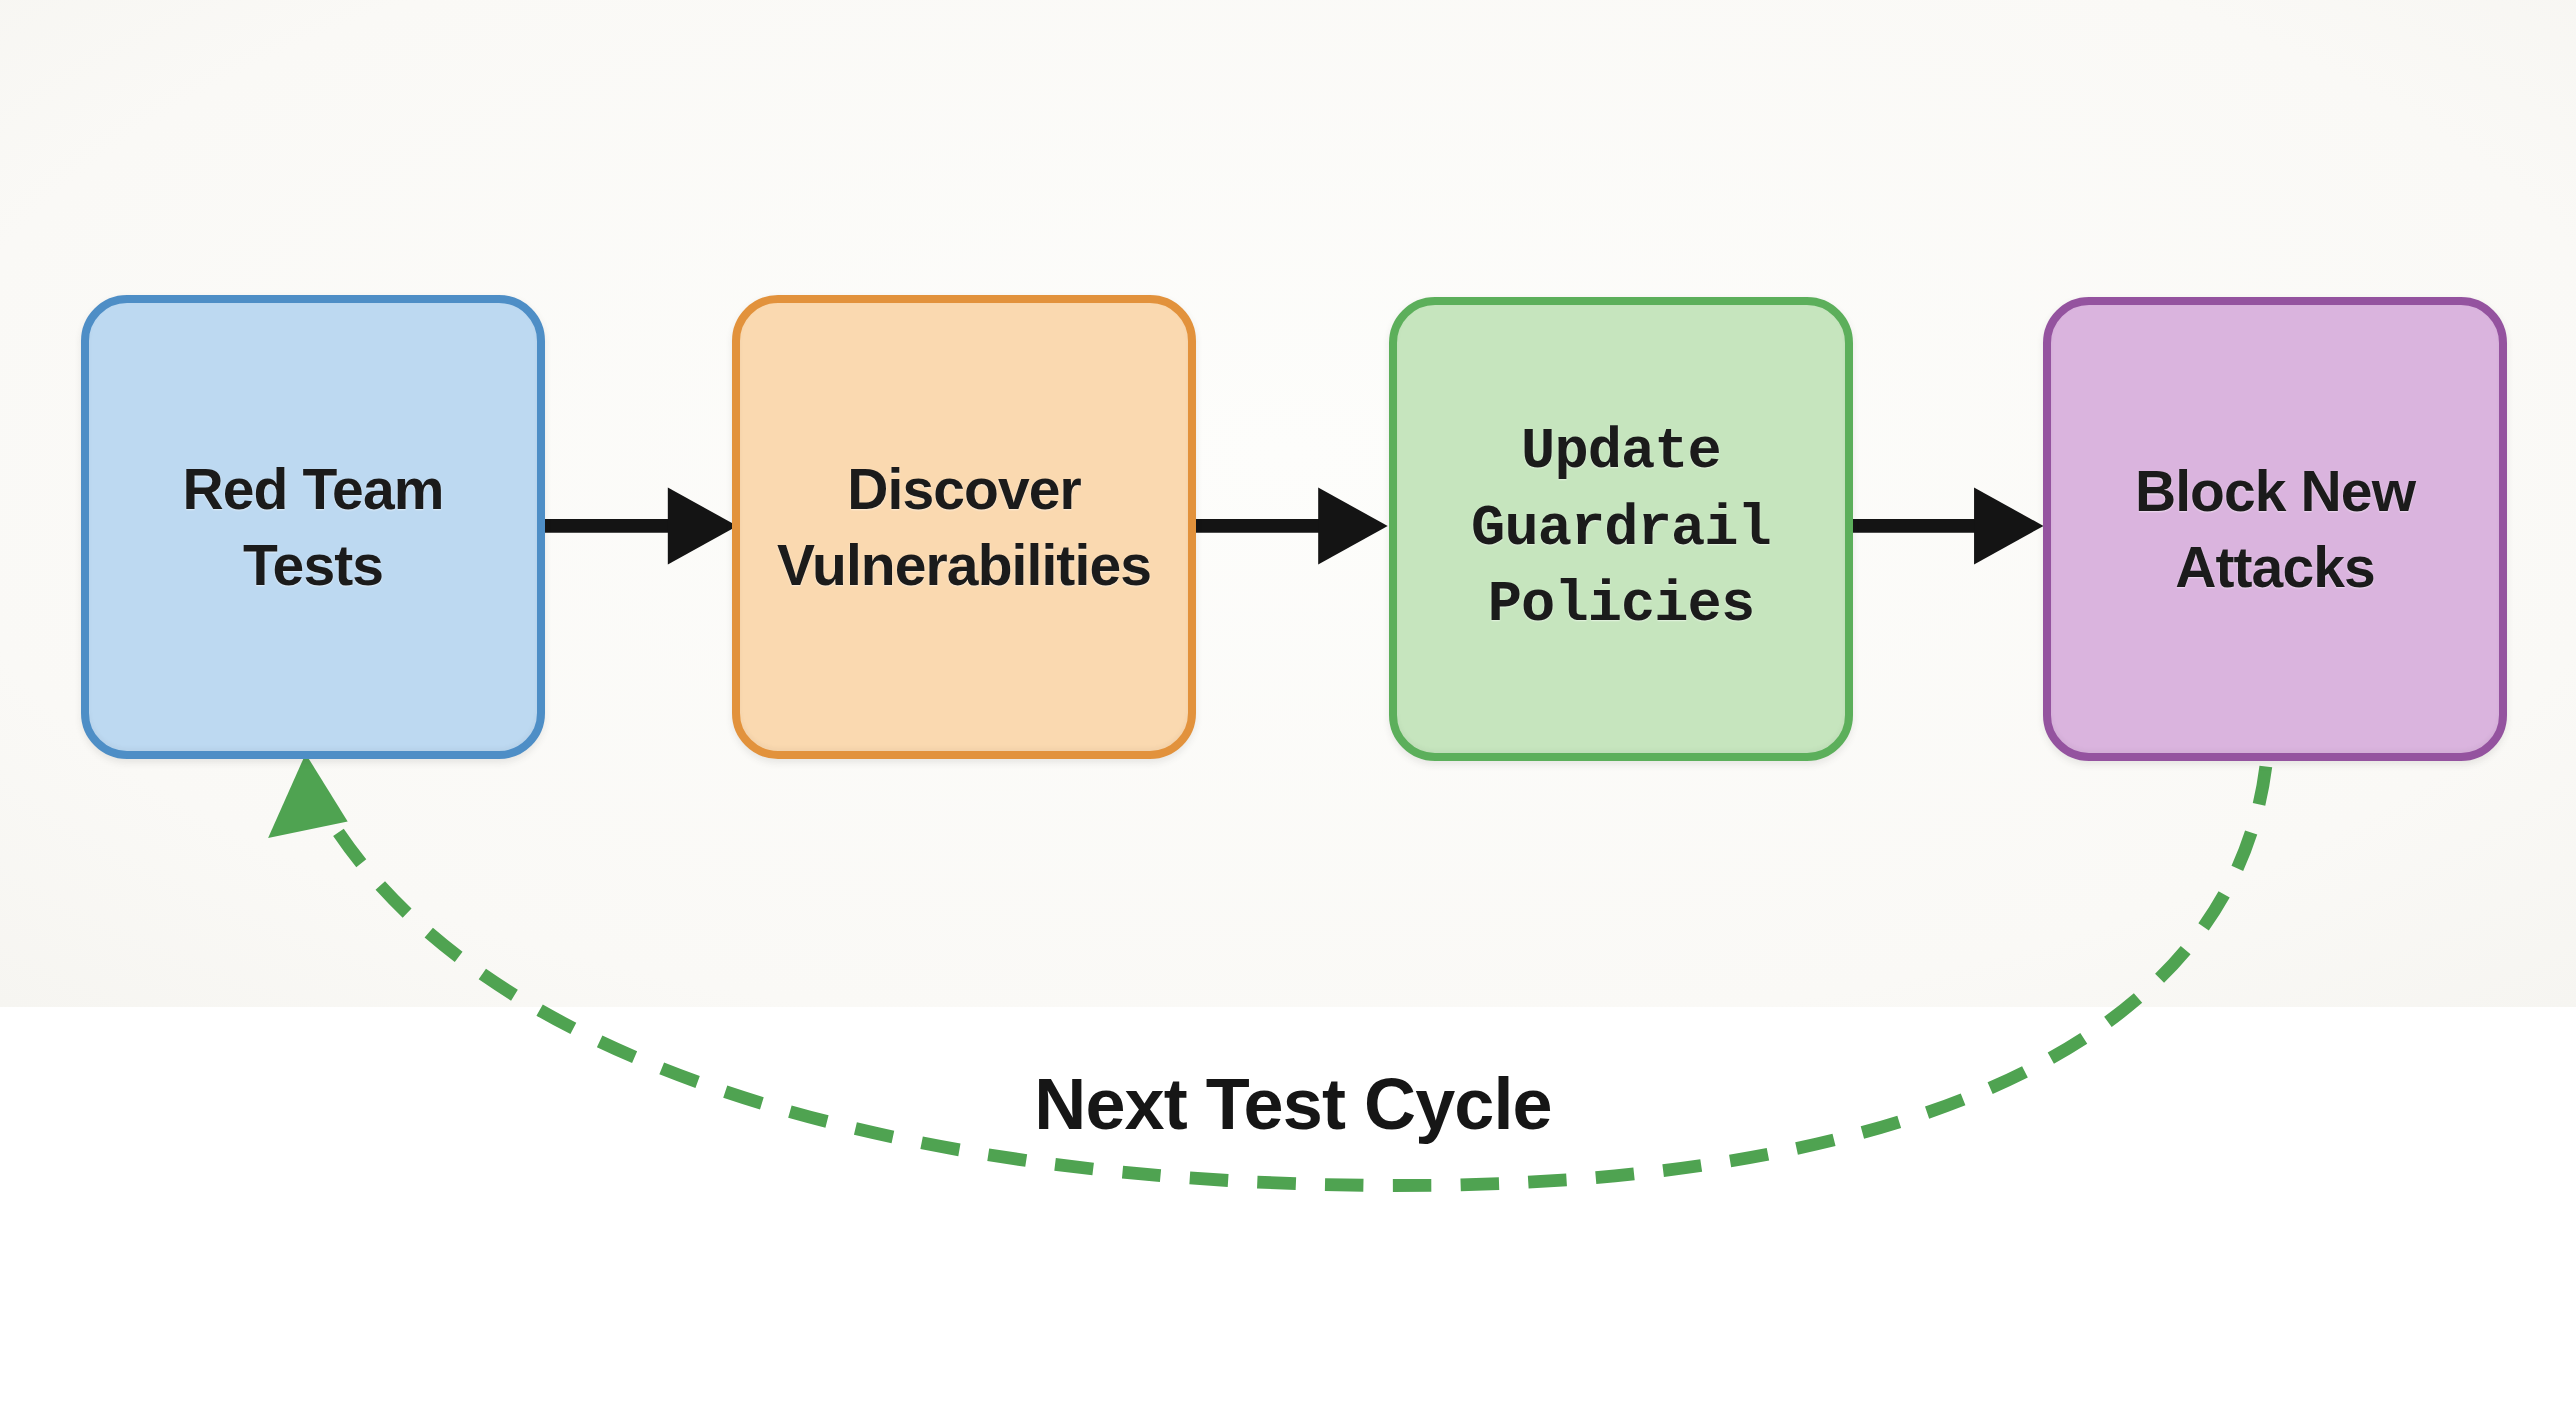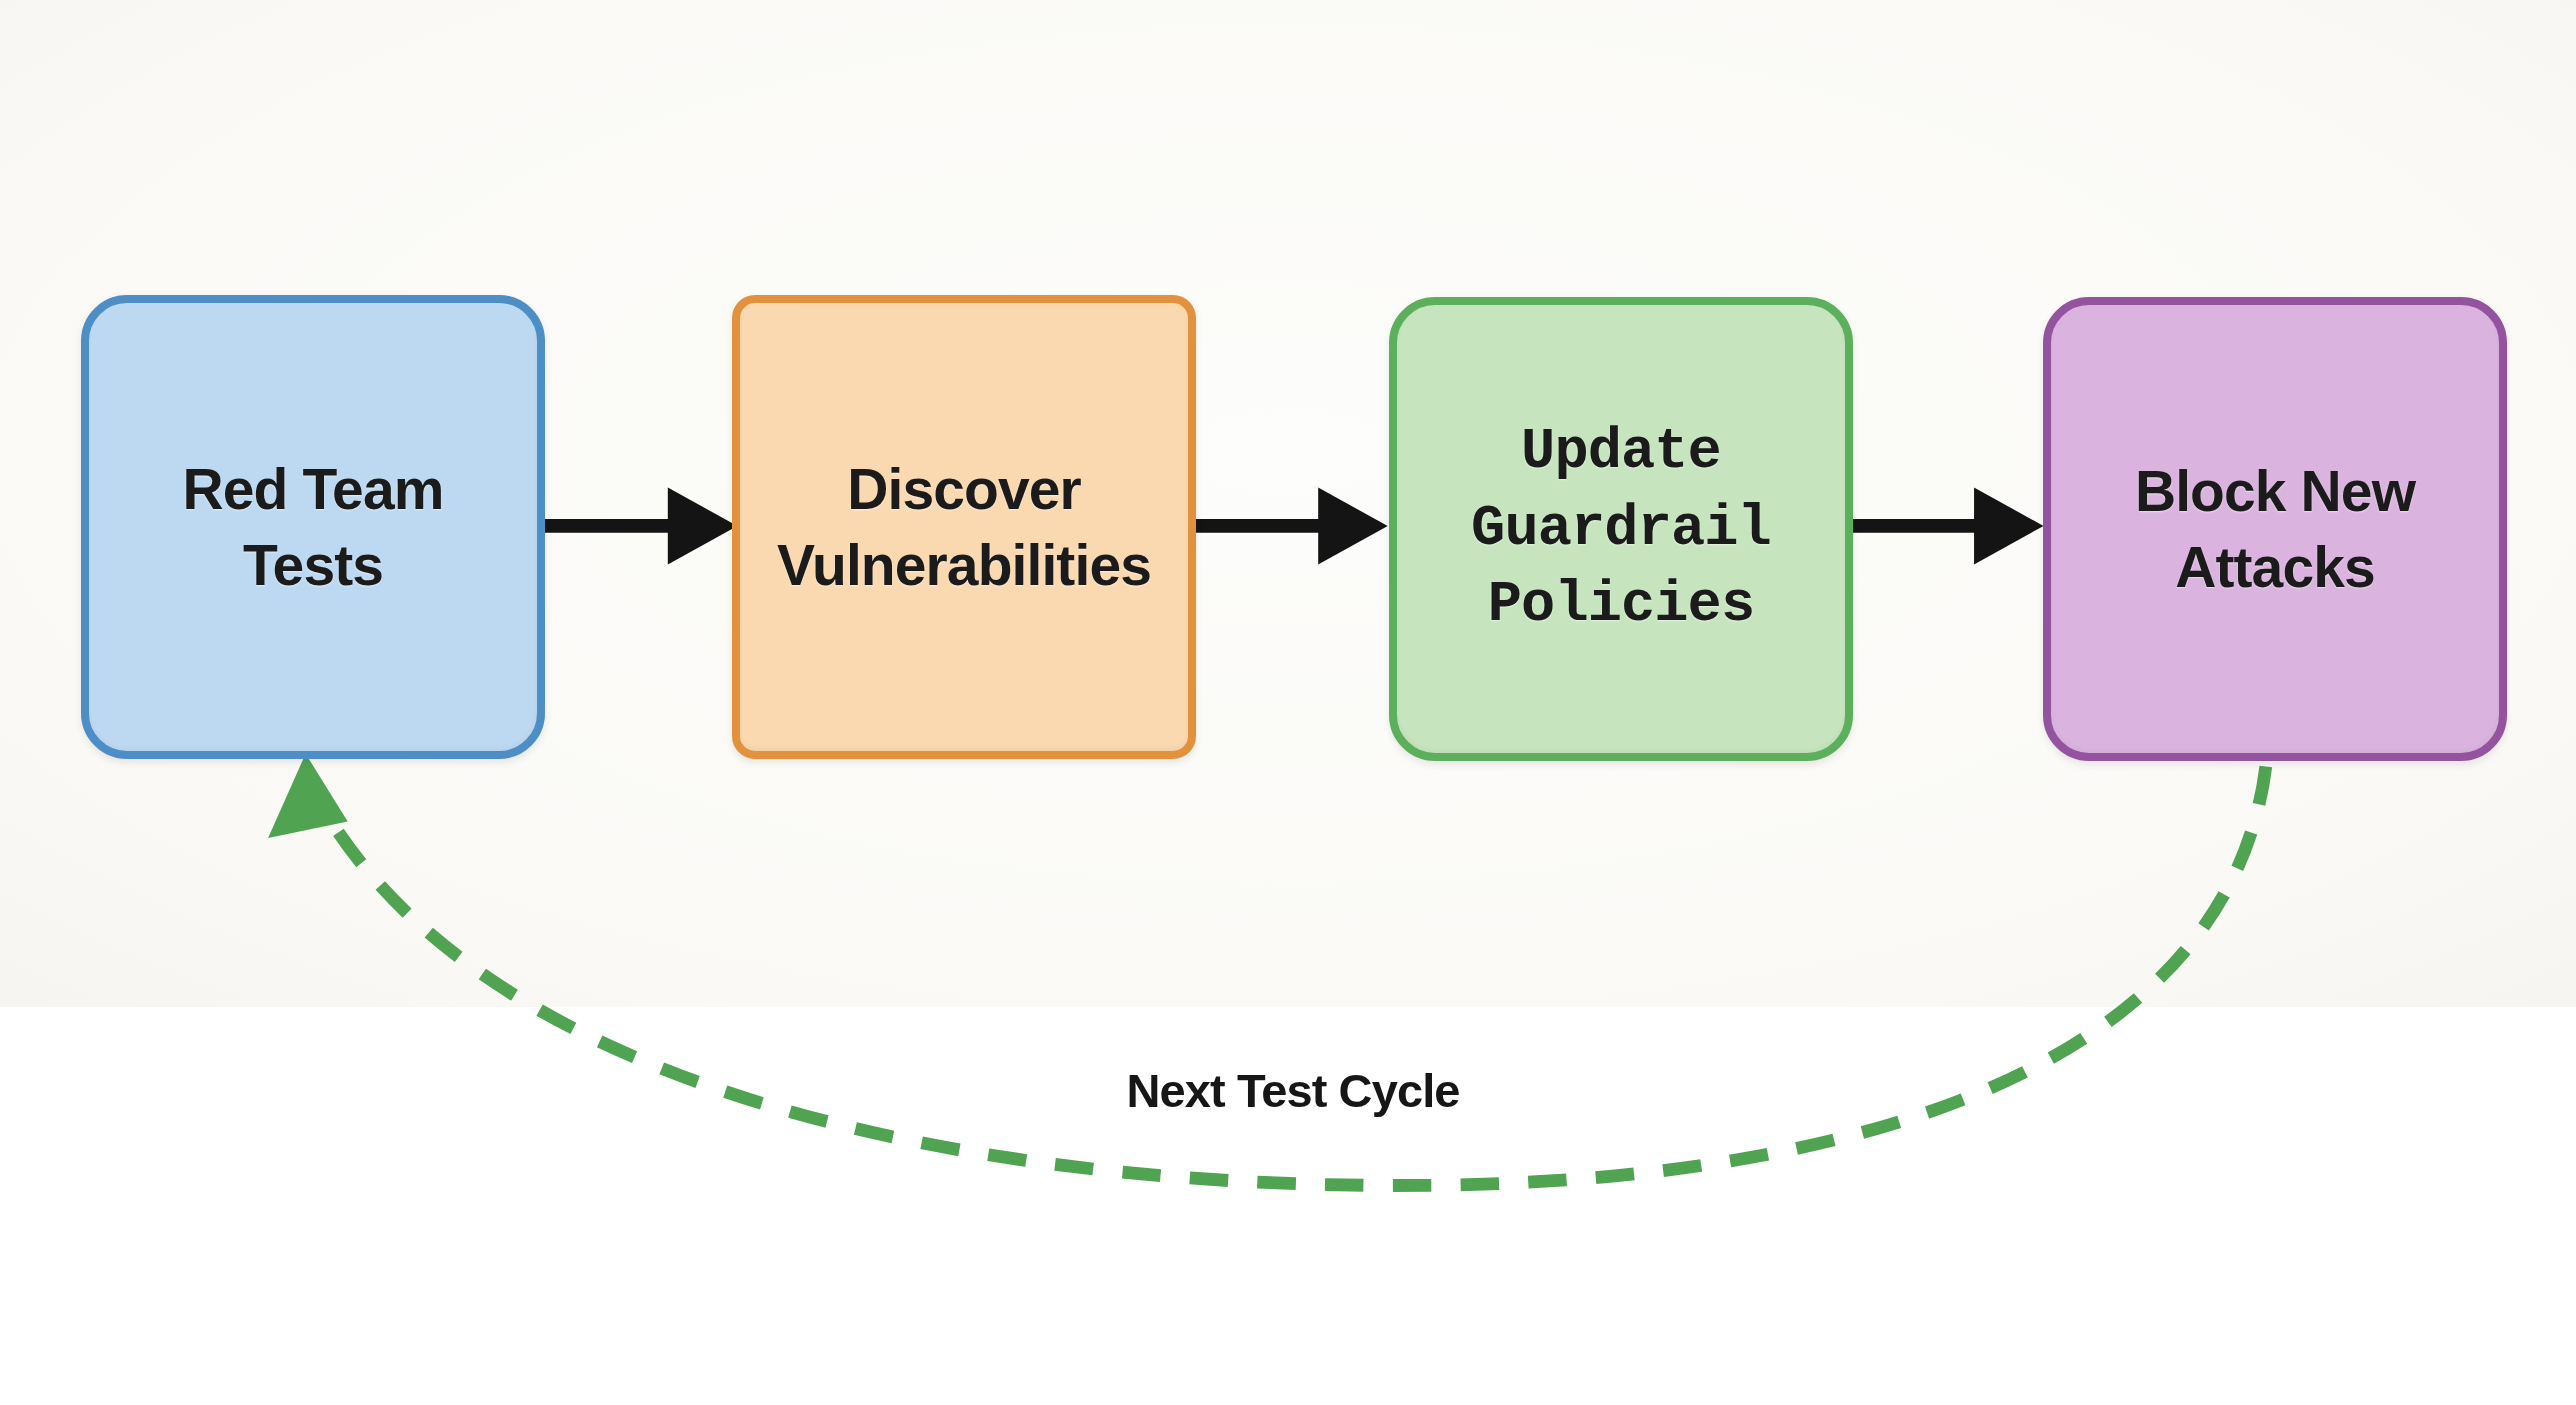--- a/index.html
+++ b/index.html
@@ -49,21 +49,21 @@
   }
   .node-blue   { left: 81px;   top: 295px; }
   .node-orange { left: 732px;  top: 295px; }
   .node-green  { left: 1389px; top: 297px; }
   .node-purple { left: 2043px; top: 297px; }
   .cycle-label {
     position: absolute;
     left: 1293px;
     top: 1063px;
     transform: translateX(-50%);
-    font-size: 47px;
+    font-size: 72px;
     font-weight: bold;
     letter-spacing: -0.9px;
     color: #161616;
     white-space: nowrap;
   }
   .flow-shaft { fill: none; stroke-width: 15px; }
   .feedback-path {
     fill: none;
     stroke-width: 14px;
     stroke-dasharray: 42 32;
@@ -94,21 +94,21 @@
 
     <path class="feedback-path" d="M 2477 838 C 2436 1160, 2040 1298, 1520 1296 C 980 1294, 520 1165, 354 885" stroke="#4fa351"></path>
     <polygon points="334,824 293,916 380,898" fill="#4fa351"></polygon>
   </svg>
 
   <div class="node node-blue" style="background: rgb(189, 217, 241); border-color: rgb(78, 142, 198);">
     <span class="node-label">Red Team
 Tests</span>
   </div>
 
-  <div class="node node-orange" style="background: rgb(250, 217, 176); border-color: rgb(226, 146, 60); border-radius: 23px;">
+  <div class="node node-orange" style="background: rgb(250, 217, 176); border-color: rgb(226, 146, 60);">
     <span class="node-label">Discover
 Vulnerabilities</span>
   </div>
 
   <div class="node node-green" style="background: rgb(198, 229, 190); border-color: rgb(92, 175, 91); font-family: Liberation Mono, monospace;">
     <span class="node-label">Update
 Guardrail
 Policies</span>
   </div>
 

